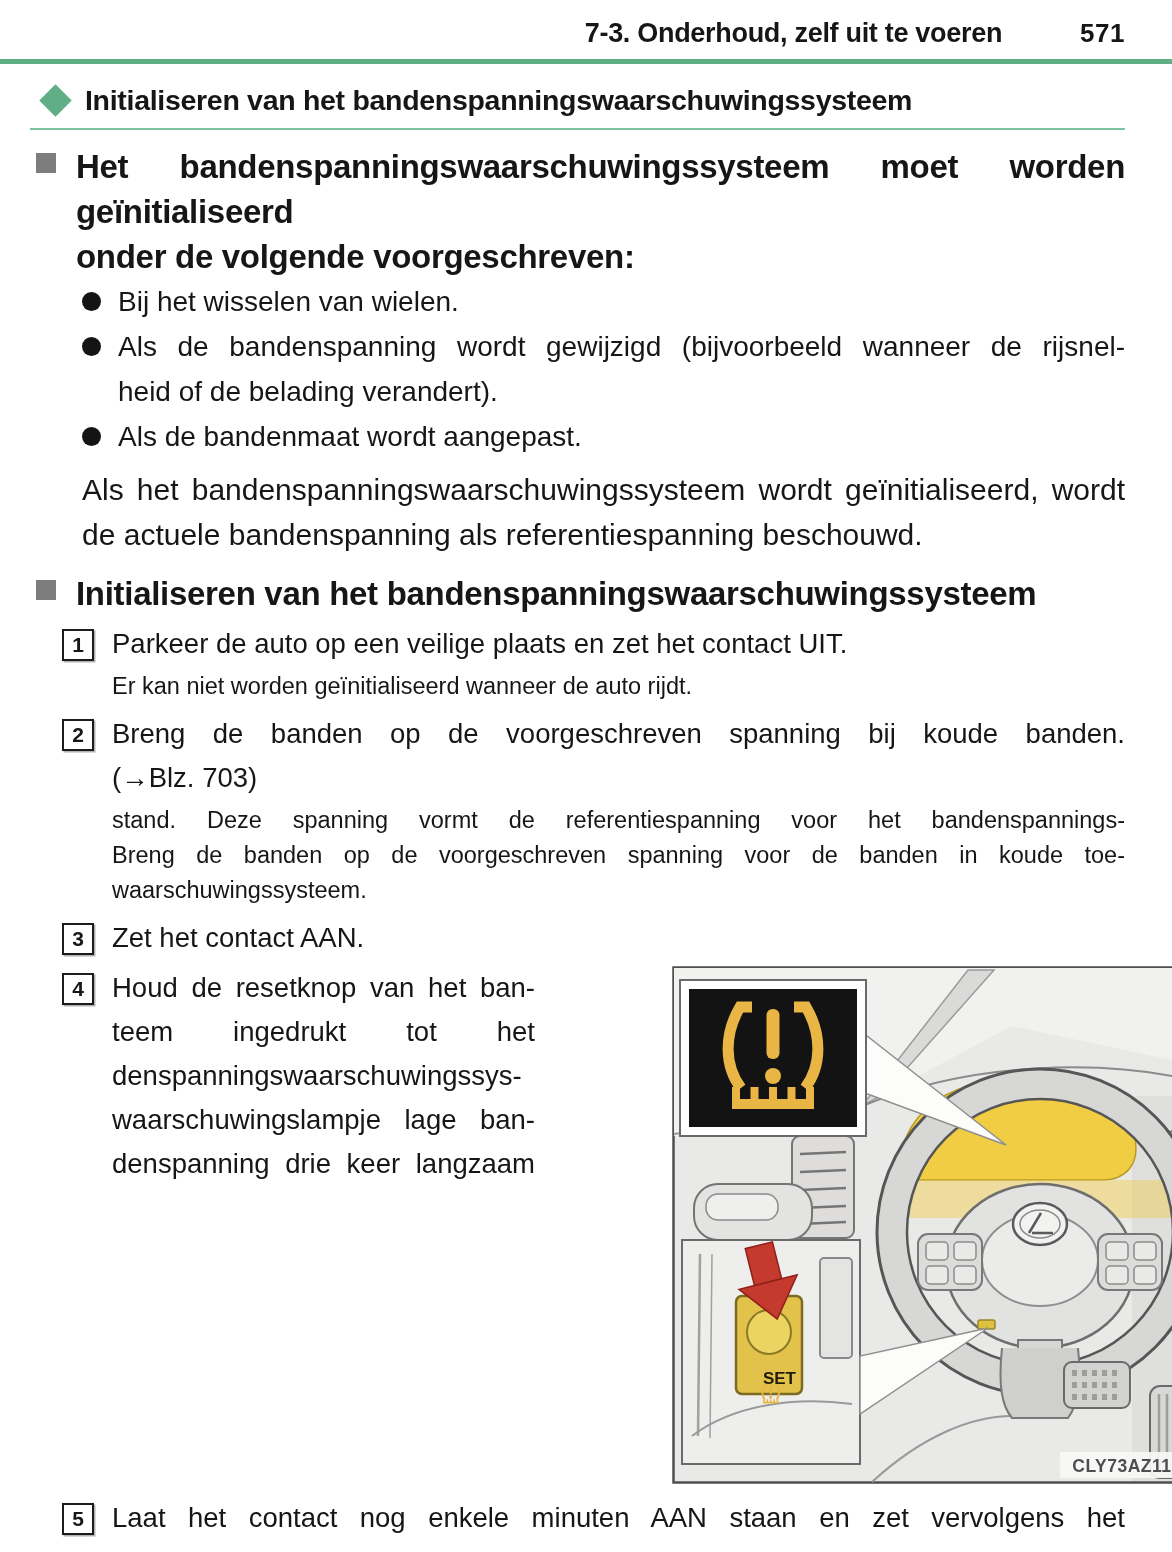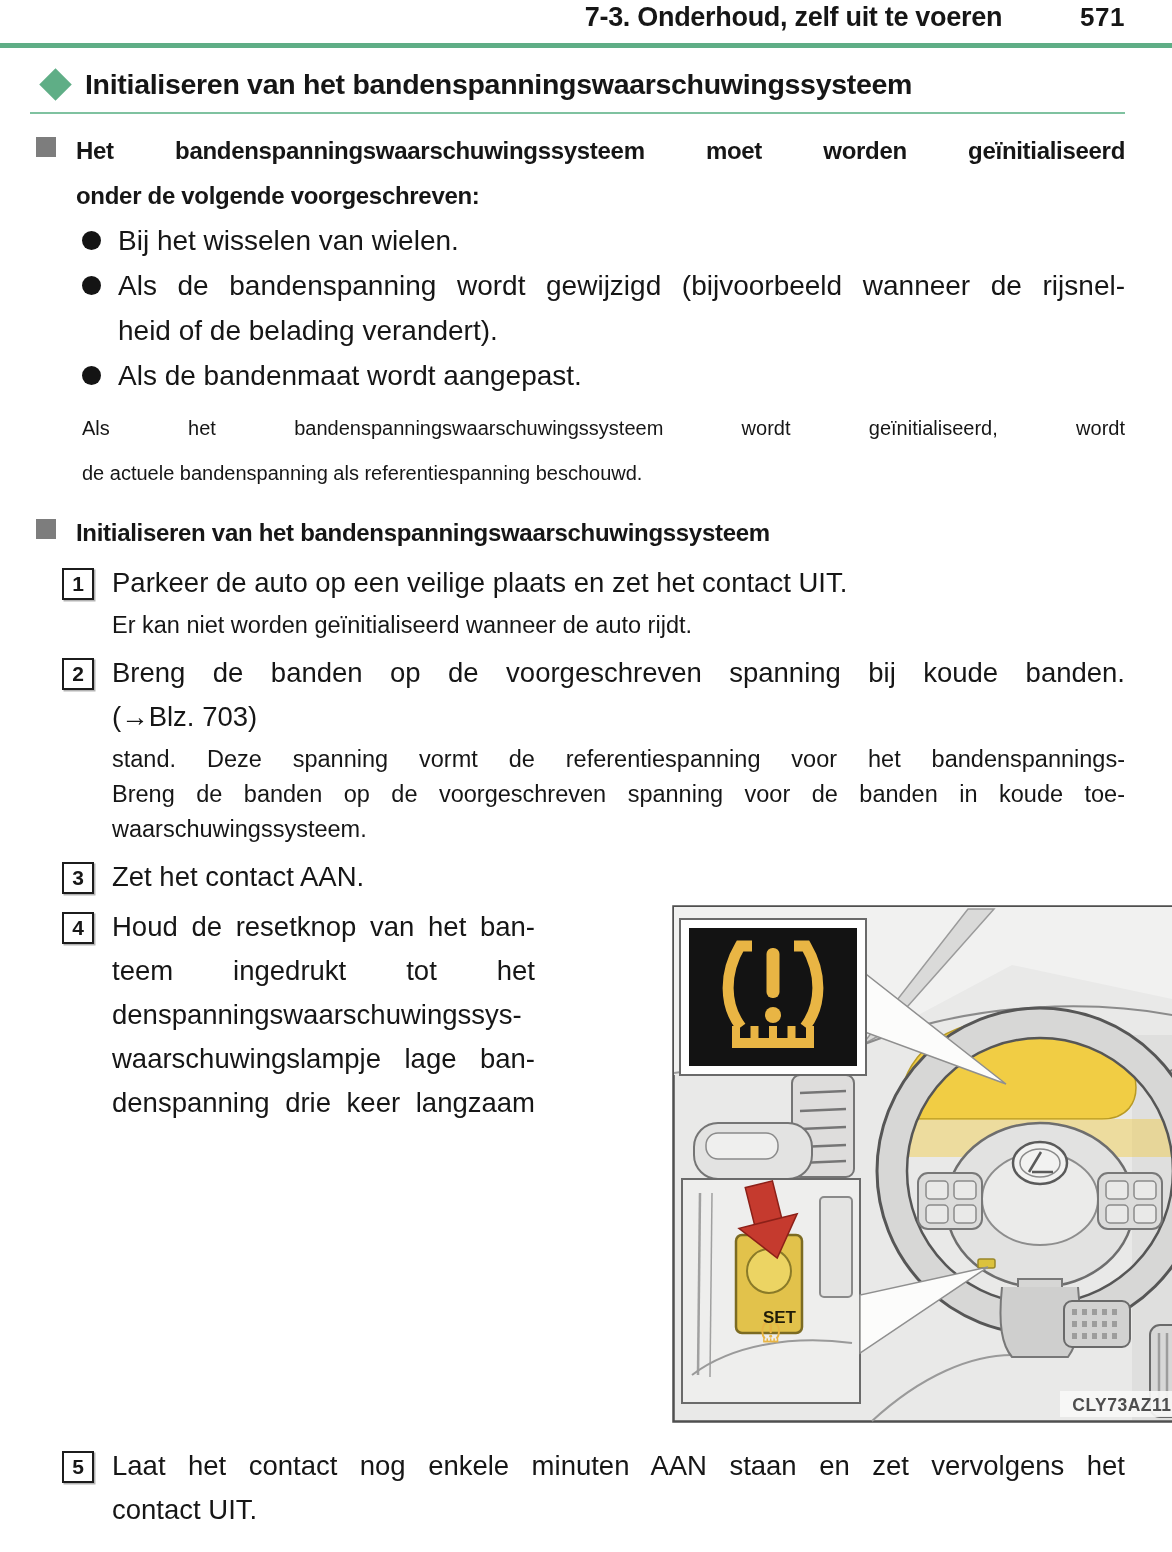--- a/index.html
+++ b/index.html
@@ -1,58 +1,58 @@
 <!DOCTYPE html>
 <html><head>
 <meta charset="utf-8">
 <style>
   html,body{margin:0;padding:0;background:#fff;}
   body{width:1172px;height:1552px;overflow:hidden;
        font-family:"Liberation Sans",sans-serif;color:#161616;}
   .page{box-sizing:border-box;width:1172px;height:1552px;padding:0 47px 0 36px;}
 
   
-  header{display:flex;align-items:flex-end;padding-top:2px;}
+  header{display:flex;align-items:flex-end;padding-top:18px;}
   .crumb{margin-left:auto;font-weight:700;font-size:27px;letter-spacing:-0.3px;}
   .pagenum{font-weight:700;font-size:26px;margin-left:78px;letter-spacing:0.5px;}
   .rule-thick{height:5px;background:#5FAE86;margin:10px -47px 0 -36px;}
 
   
   .dia-row{display:flex;align-items:center;margin-top:20px;padding-left:8px;gap:18px;}
   .diamond{width:23px;height:23px;background:#5FAE86;transform:rotate(45deg);flex:none;}
   .h1{font-size:28.5px;font-weight:700;margin:0;letter-spacing:-0.3px;}
   .rule-thin{height:2px;background:#7FC2A0;margin:11px 0 0 -6px;}
 
   
   .sec-title{display:flex;margin-top:14px;gap:20px;}
   .sq{width:20px;height:20px;background:#7D7D7D;flex:none;margin-top:9px;}
-  .sec-title-text{font-size:24px;font-weight:700;line-height:45px;width:100%;letter-spacing:-0.3px;}
+  .sec-title-text{font-size:33px;font-weight:700;line-height:45px;width:100%;letter-spacing:-0.3px;}
 
   
   .bullets{margin:0 0 0 46px;padding:0;list-style:none;font-size:28px;line-height:45px;}
   .bullets li{display:flex;}
   .dot{flex:none;width:19px;height:19px;border-radius:50%;background:#141414;margin:13px 17px 0 0;}
   .btext{flex:1;}
 
-  .note{margin:8px 0 0 46px;font-size:20px;line-height:45px;}
+  .note{margin:8px 0 0 46px;font-size:30px;line-height:45px;}
 
   
   .steps{margin-left:26px;margin-top:6px;}
   .step{display:flex;gap:18px;margin-top:8px;}
   .step:first-child{margin-top:0;}
   .stepnum{flex:none;width:28px;height:28px;border:2px solid #1c1c1c;background:#fff;
            font-weight:700;font-size:21px;display:flex;align-items:center;justify-content:center;
            margin-top:7px;box-shadow:1.5px 1.5px 0 #b3b3b3;}
   .steptext{font-size:27.5px;line-height:44px;flex:1;}
   .substep{margin-left:50px;font-size:23.5px;line-height:35px;margin-top:3px;}
   .jl{text-align:justify;text-align-last:justify;}
 
   .step4row{margin-top:6px;}
   .narrow{flex:none;width:423px;}
-  .fig{margin:0 0 9px auto;width:453px;height:518px;flex:none;}
+  .fig{margin:0 0 0 auto;width:453px;height:518px;flex:none;}
   .fig svg{display:block;}
 
   .step5{margin-top:12px;}
 </style>
 </head>
 <body>
 
 <div class="page">
 
   <header>

